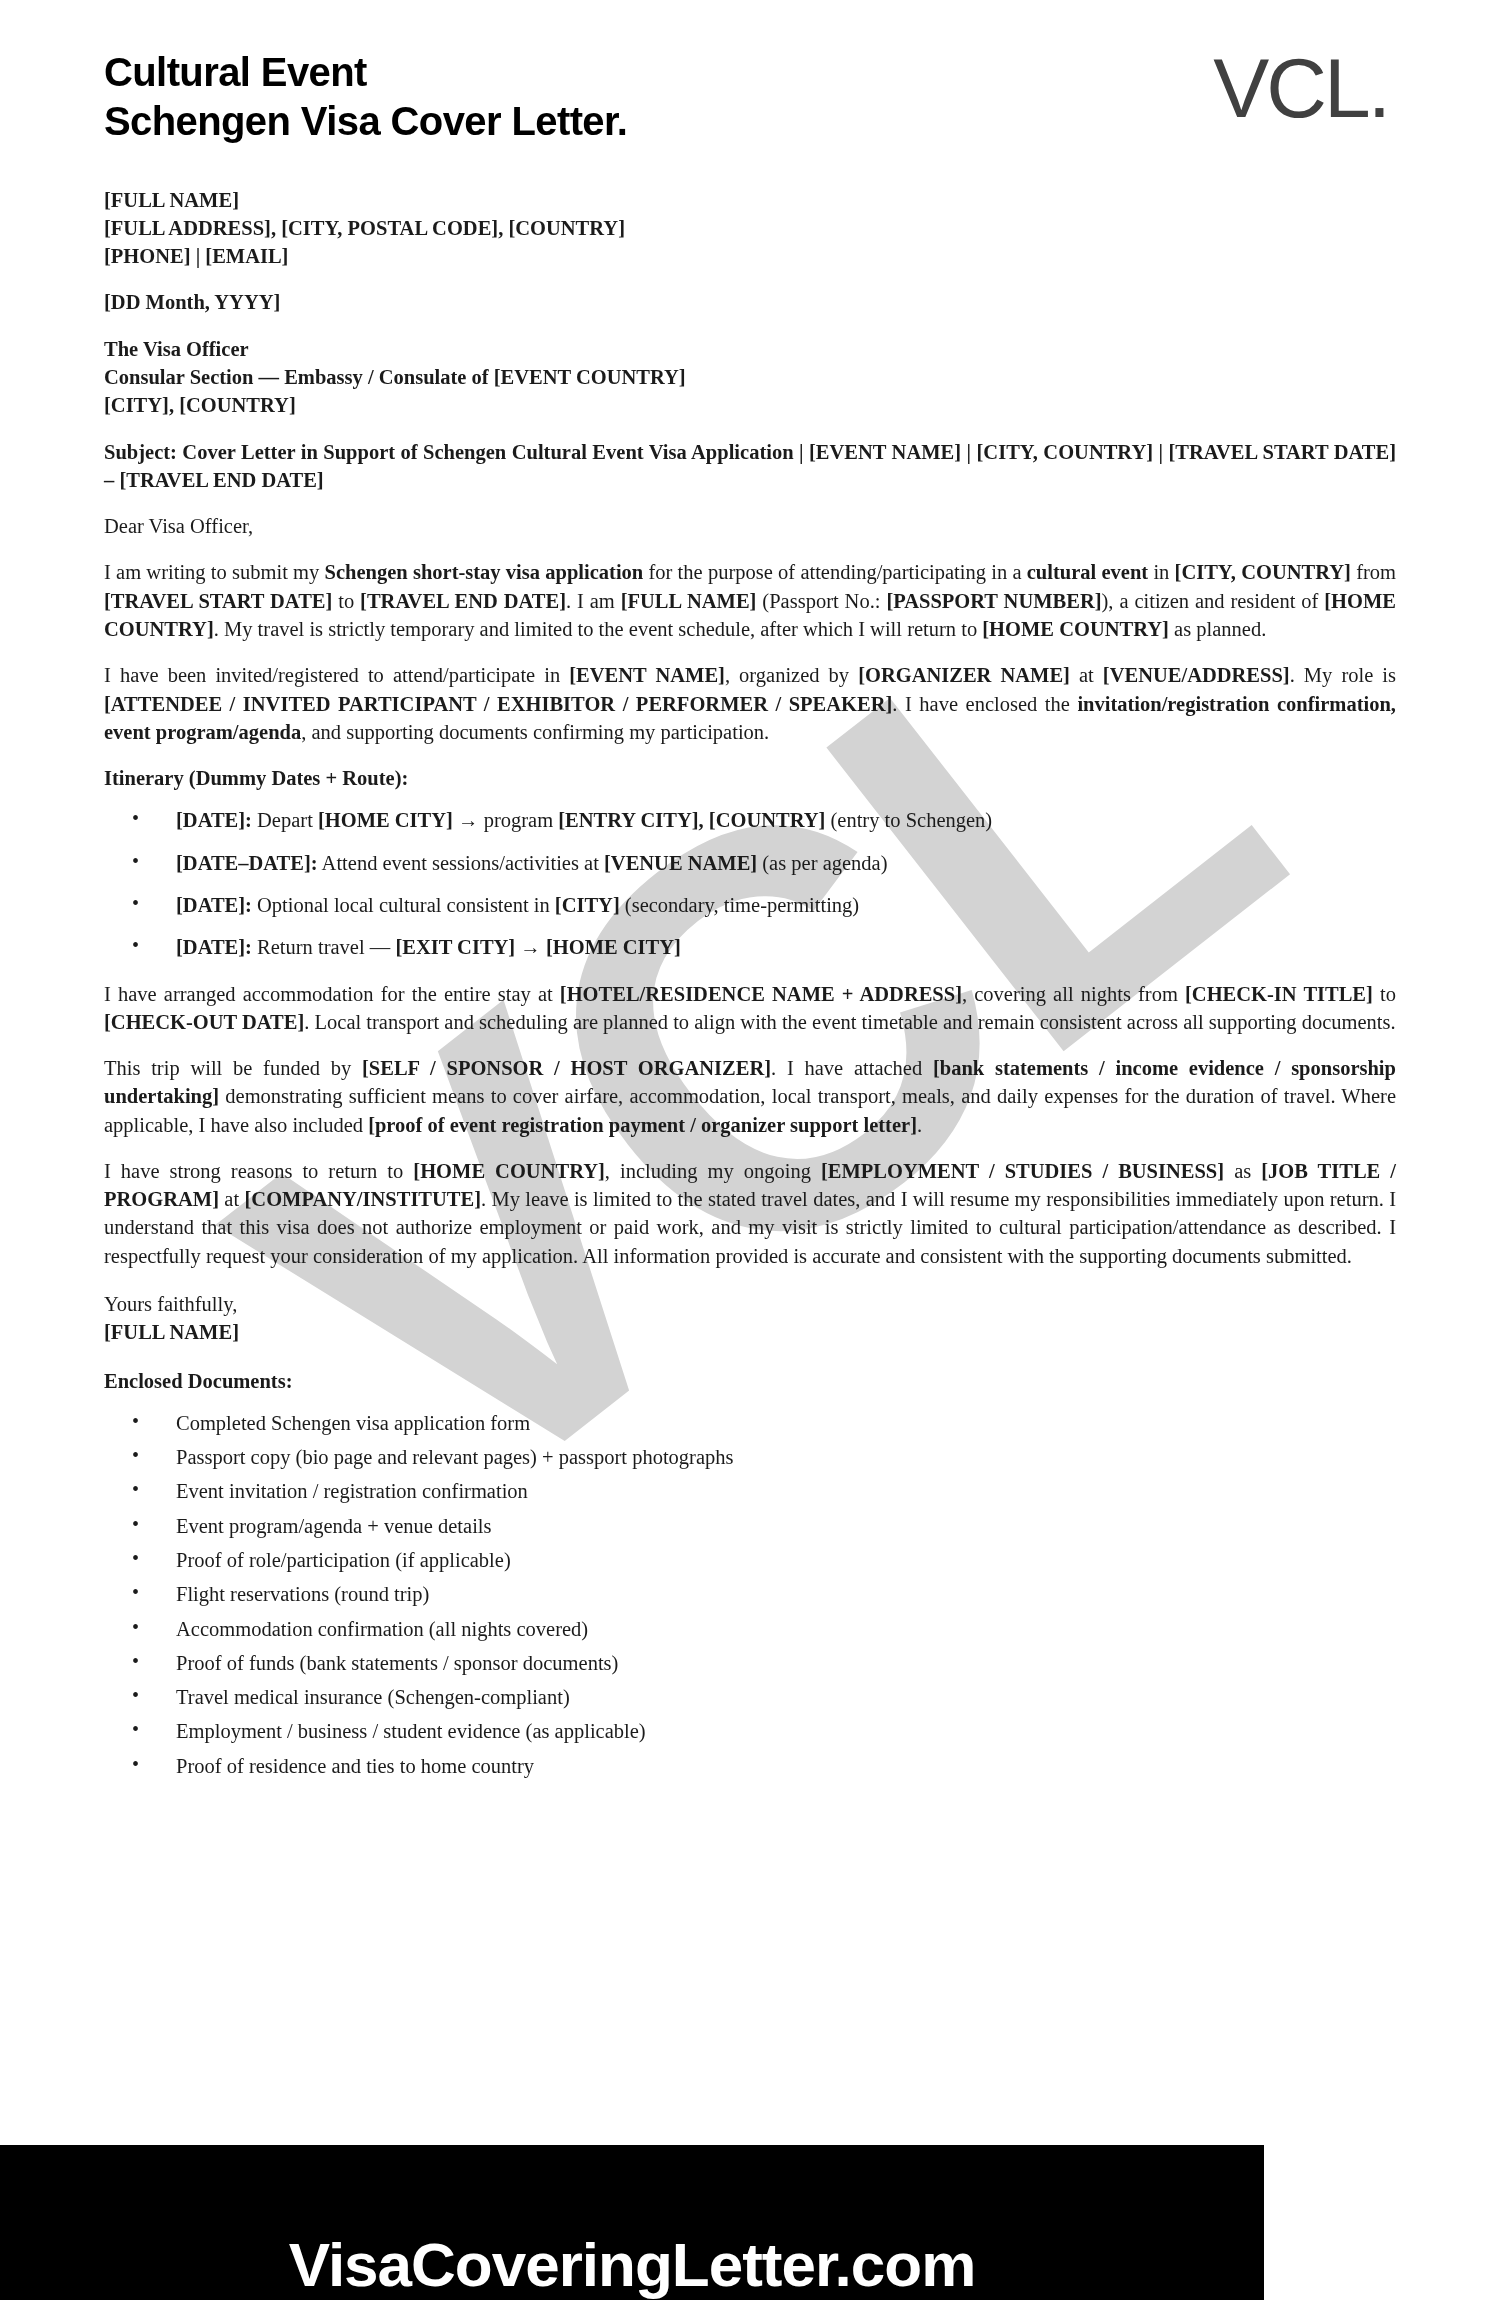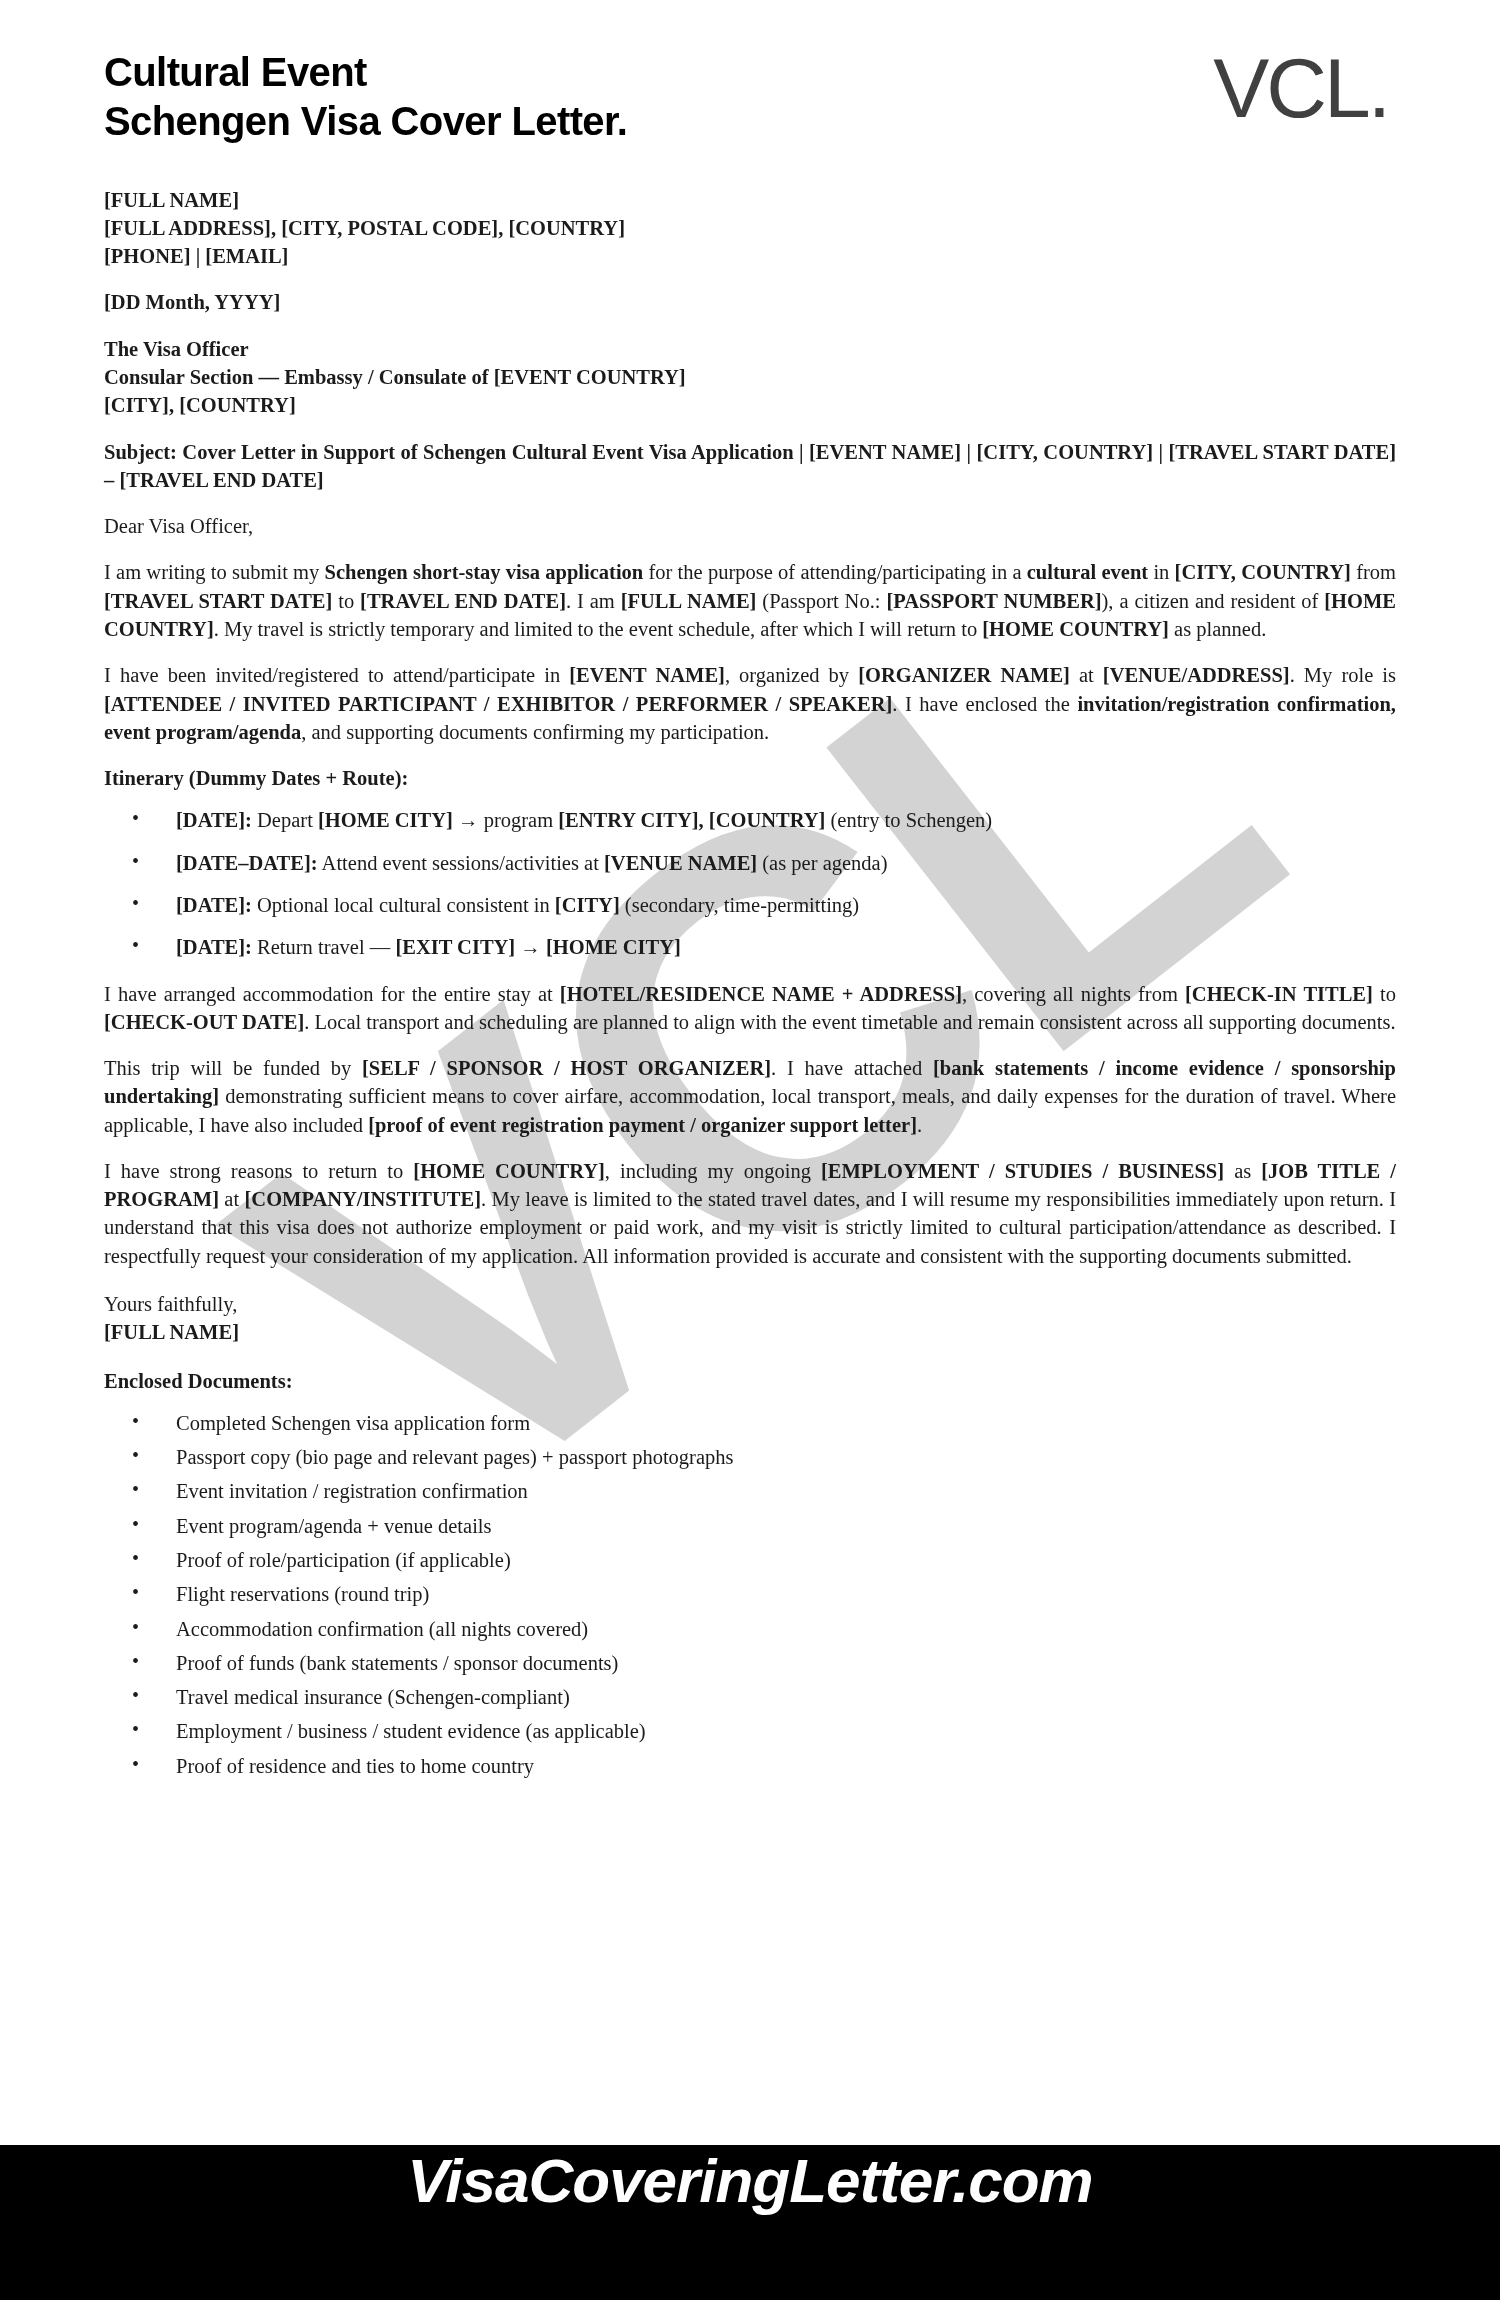--- a/index.html
+++ b/index.html
@@ -120,28 +120,27 @@
   ul.bullets.docs { margin-top: 4px; }
   ul.bullets.docs li { margin-bottom: 6px; }
 
   .sign { margin: 0 0 20px 0; }
 
   
   .footer-bar {
     position: absolute;
     left: 0;
     bottom: 0;
-    width: 1500px;
+    width: 1264px;
     height: 155px;
     background: #000000;
     display: flex;
-    align-items: flex-start;
+    align-items: flex-end;
     justify-content: center;
     z-index: 3;
-    font-style: italic;
   }
   .footer-bar .site {
     font-family: "Liberation Sans", sans-serif;
     font-weight: 700;
     font-size: 62px;
     letter-spacing: -1px;
     color: #ffffff;
   }
 </style>
 </head>

